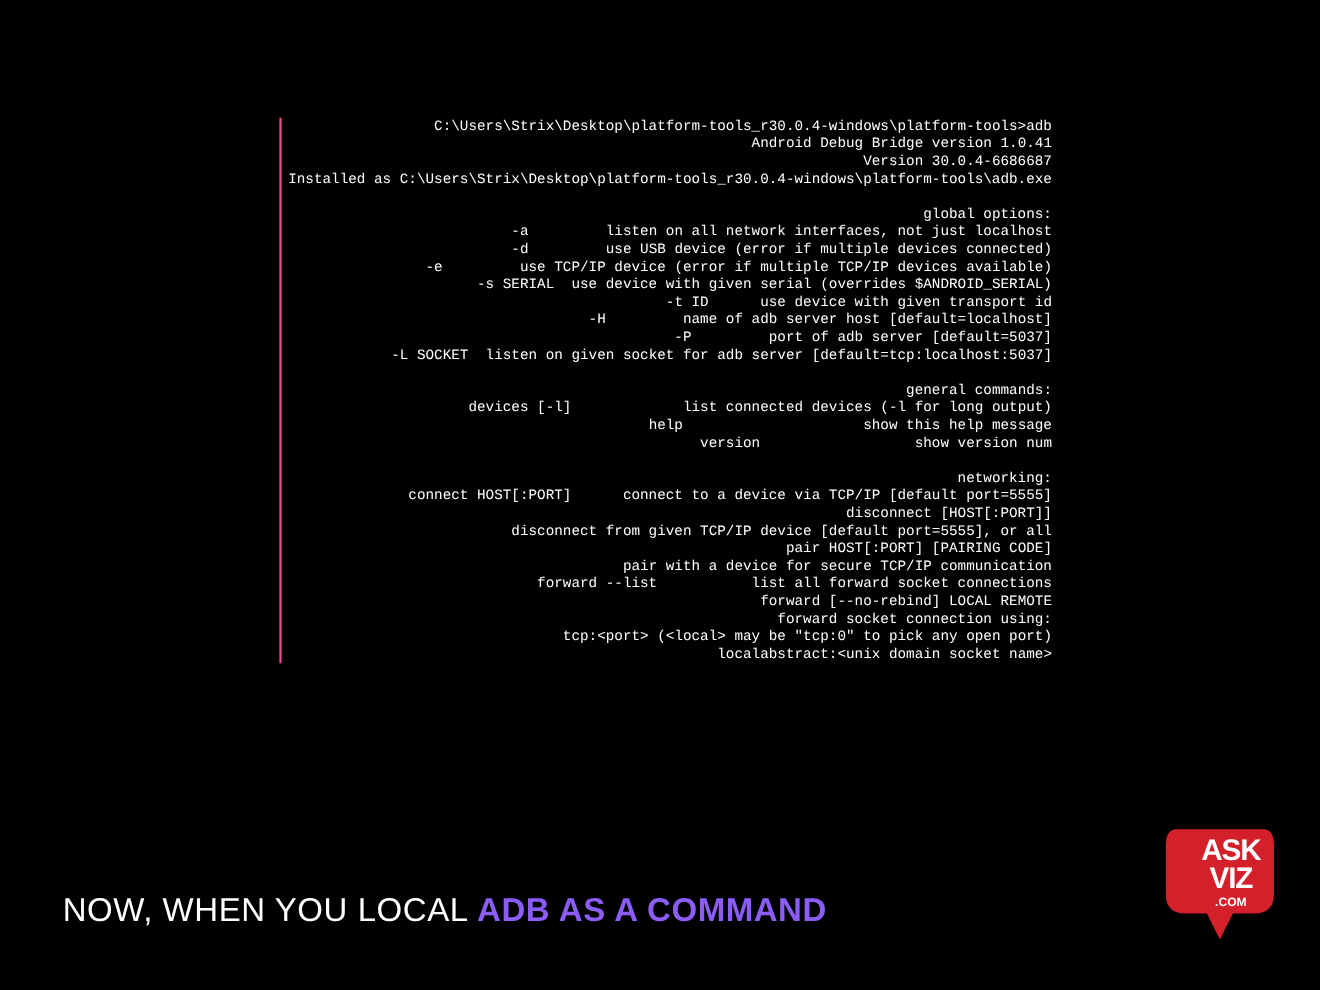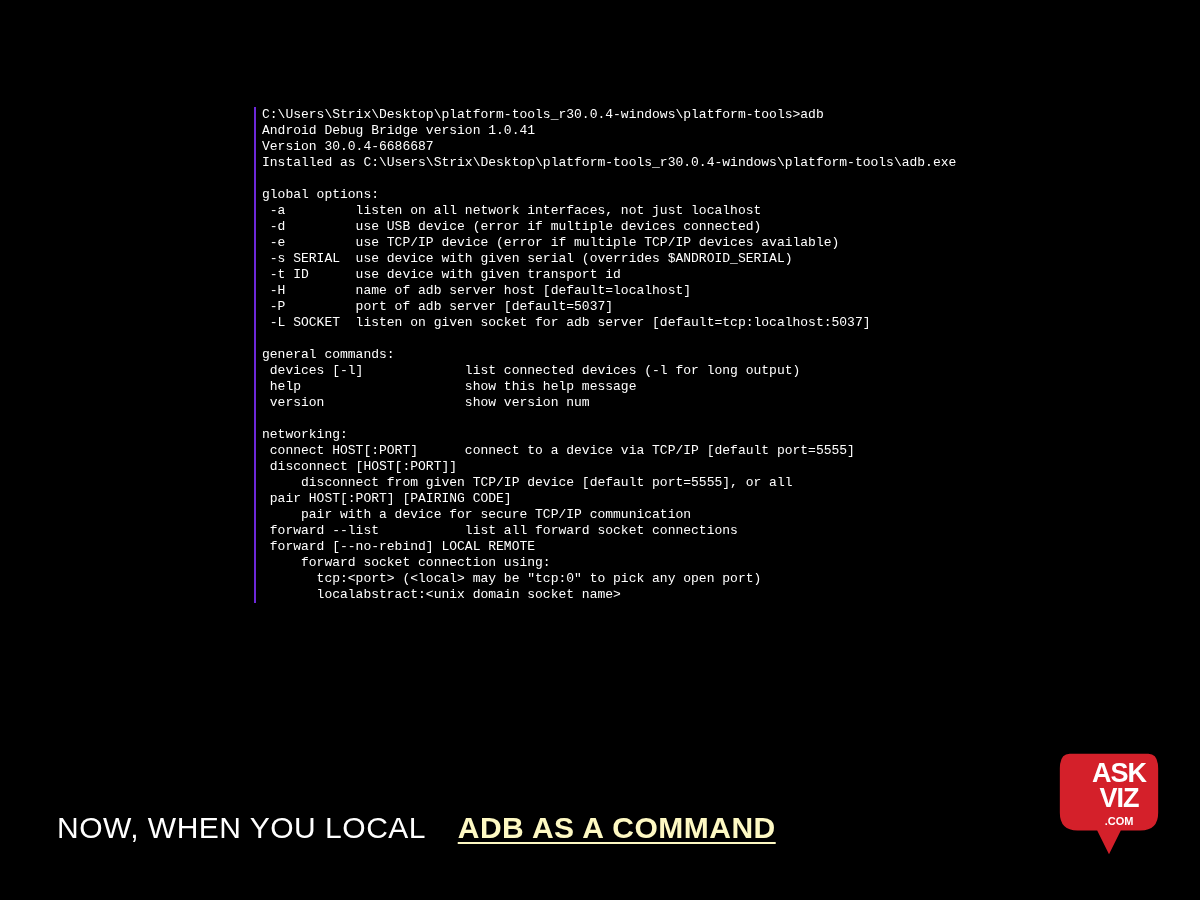--- a/index.html
+++ b/index.html
@@ -9,48 +9,47 @@
     background: #000;
     color: #fff;
     font-family: "Consolas", "Courier New", monospace;
     overflow: hidden;
     position: relative;
   }
   .terminal-wrap {
     position: absolute;
     left: 254px;
     top: 107px;
-    border-left: 2px solid #6d28d9;
+    border-left: 2px solid #ec4899;
     padding-left: 6px;
+    text-align: right;
   }
   .terminal {
     font-size: 13px;
     line-height: 16px;
     white-space: pre;
     color: #fff;
     font-family: "Consolas", "Courier New", monospace;
   }
   .caption {
     position: absolute;
     left: 57px;
     bottom: 52px;
     font-family: "Trebuchet MS", "Segoe UI", sans-serif;
     font-size: 30px;
     line-height: 40px;
     font-weight: 400;
     letter-spacing: 0.5px;
     color: #fff;
   }
   .caption .highlight {
-    color: #fef9c3;
+    color: #8b5cf6;
     font-weight: 800;
-    text-decoration: underline;
     text-underline-offset: 4px;
     text-decoration-thickness: 2px;
-    margin-left: 24px;
   }
   .logo {
     position: absolute;
     right: 32px;
     bottom: 38px;
     width: 118px;
     height: 118px;
   }
   .logo svg { width: 100%; height: 100%; display: block; }
   .logo-text {

